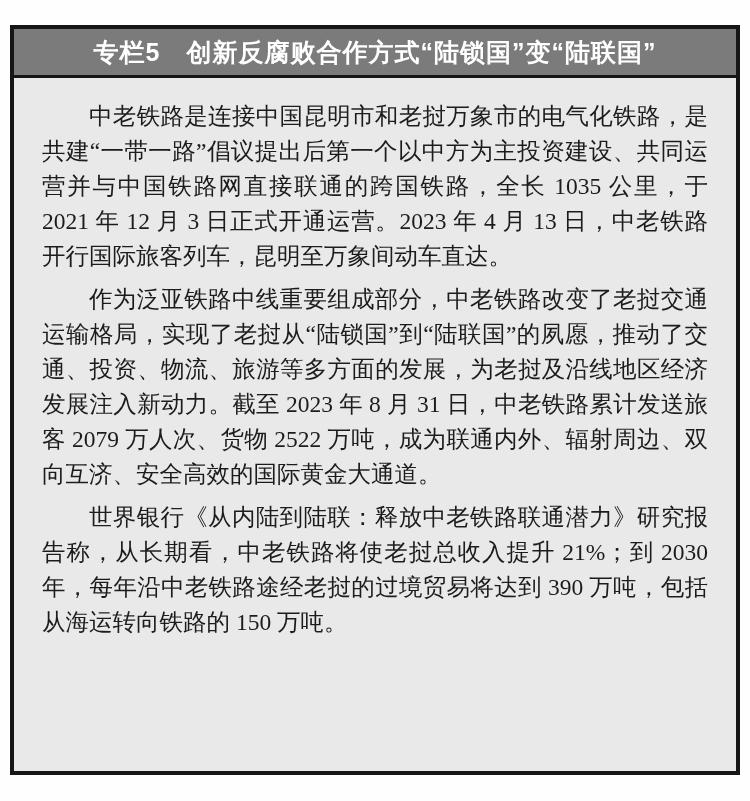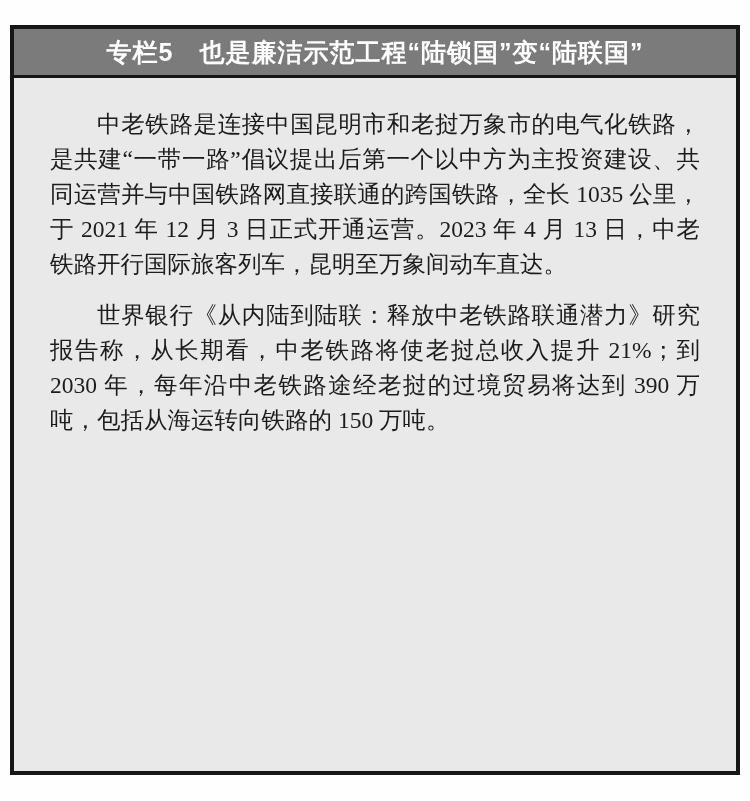--- a/index.html
+++ b/index.html
@@ -45,30 +45,31 @@
   .box-body {
     box-sizing: border-box;
     padding: 13px 20px 0 20px;
     color: #1c1c1c;
     font-size: 23.5px;
     line-height: 35px;
     text-align: justify;
     text-justify: inter-ideograph;
   }
   .box-body p {
-    margin: 16px;
+    margin: 8px;
     text-indent: 2em;
   }
 </style>
 </head>
 <body>
 
 <div class="page">
   <div class="column-box">
     <div class="box-header">
-      <span class="box-title">专栏5　也是廉洁示范工程“陆锁国”变“陆联国”</span>
+      <span class="box-title">专栏5　创新反腐败合作方式“陆锁国”变“陆联国”</span>
     </div>
     <div class="box-body">
       <p>中老铁路是连接中国昆明市和老挝万象市的电气化铁路，是共建“一带一路”倡议提出后第一个以中方为主投资建设、共同运营并与中国铁路网直接联通的跨国铁路，全长 1035 公里，于 2021 年 12 月 3 日正式开通运营。2023 年 4 月 13 日，中老铁路开行国际旅客列车，昆明至万象间动车直达。</p>
+      <p>作为泛亚铁路中线重要组成部分，中老铁路改变了老挝交通运输格局，实现了老挝从“陆锁国”到“陆联国”的夙愿，推动了交通、投资、物流、旅游等多方面的发展，为老挝及沿线地区经济发展注入新动力。截至 2023 年 8 月 31 日，中老铁路累计发送旅客 2079 万人次、货物 2522 万吨，成为联通内外、辐射周边、双向互济、安全高效的国际黄金大通道。</p>
       <p>世界银行《从内陆到陆联：释放中老铁路联通潜力》研究报告称，从长期看，中老铁路将使老挝总收入提升 21%；到 2030 年，每年沿中老铁路途经老挝的过境贸易将达到 390 万吨，包括从海运转向铁路的 150 万吨。</p>
     </div>
   </div>
 </div>
 
 </body></html>

